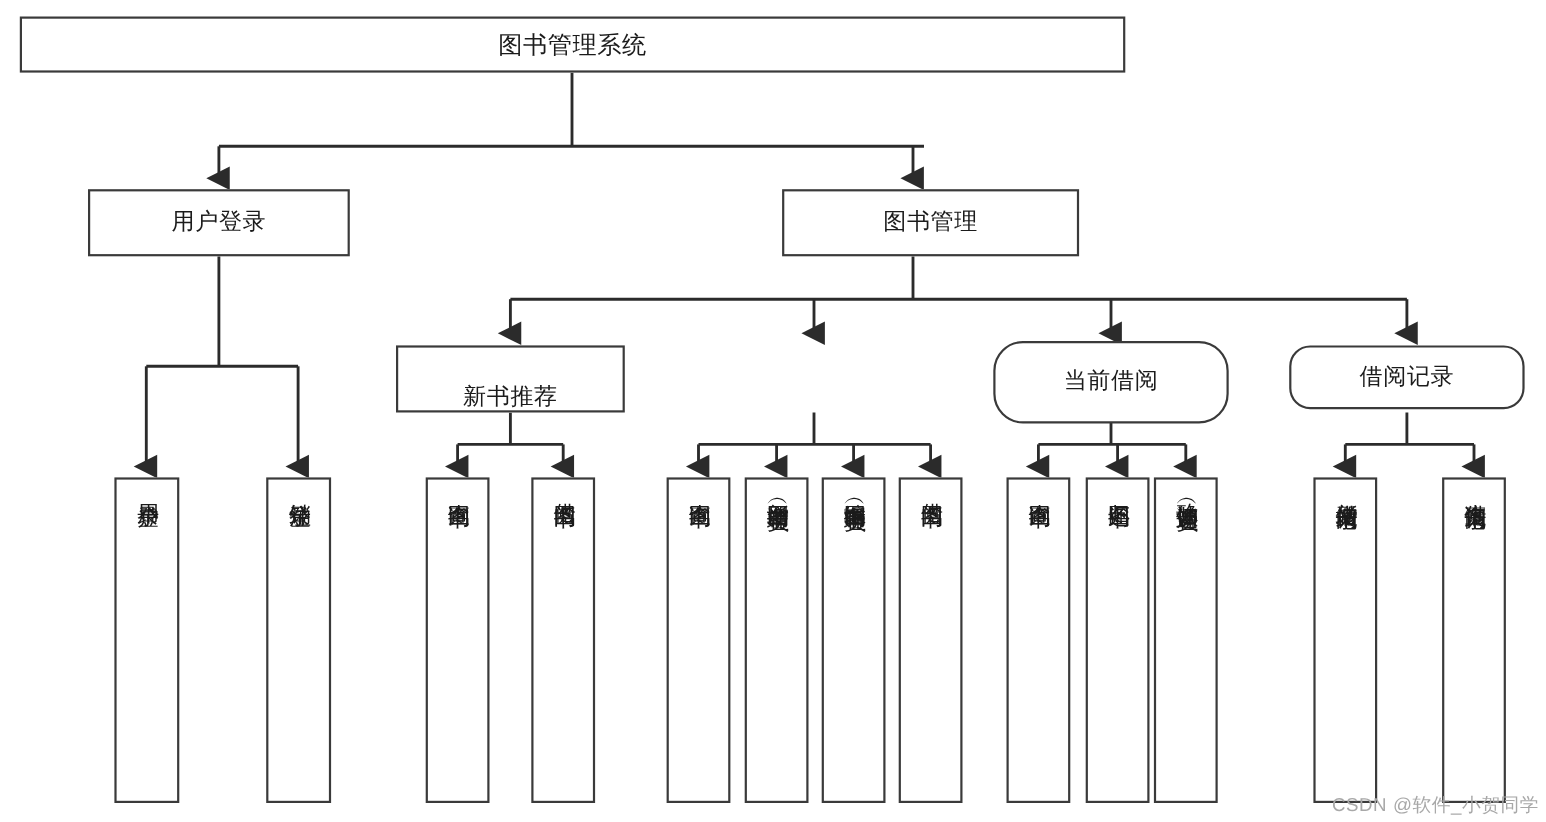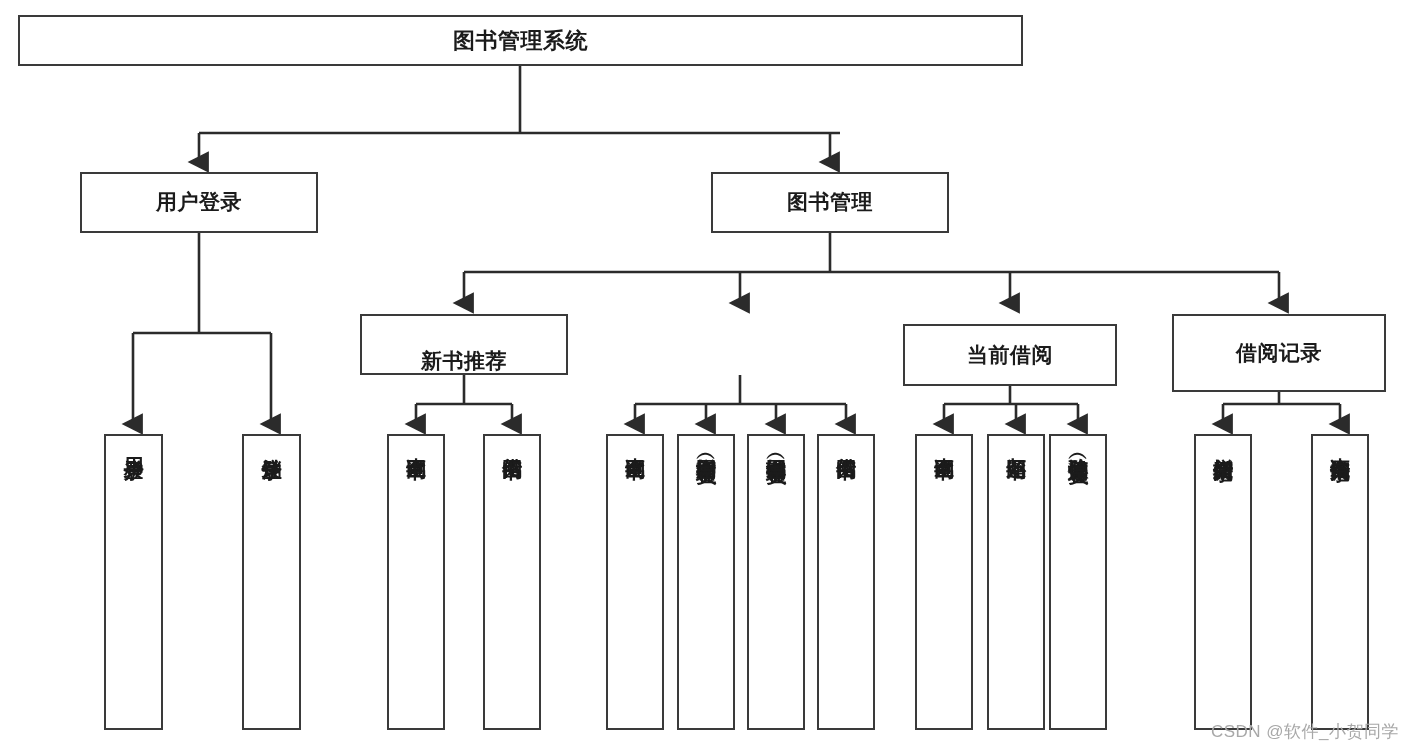--- a/index.html
+++ b/index.html
@@ -27,21 +27,20 @@
   }
   .node {
     position: absolute;
     box-sizing: border-box;
     background: #ffffff;
     border: 2px solid #3a3a3a;
     display: flex;
     align-items: center;
     justify-content: center;
     color: #1b1b1b;
-    font-weight: bold;
   }
   .node .label {
     font-size: 21px;
     line-height: 1.15;
     letter-spacing: 0.5px;
     white-space: nowrap;
   }
   .node.vertical .label {
     writing-mode: vertical-rl;
     text-orientation: upright;
@@ -123,31 +122,31 @@
     </g>
   </svg>
 
   <div class="node root" style="left:18px; top:15px; width:1005px; height:51px;">
     <span class="label">图书管理系统</span>
   </div>
 
   <div class="node" style="left:80px; top:172px; width:238px; height:61px;">
     <span class="label">用户登录</span>
   </div>
-  <div class="node" style="left:711px; top:172px; width:238px; height:61px;align-items:center;">
+  <div class="node" style="left:711px; top:172px; width:270px; height:61px;align-items:center;">
     <span class="label">图书管理</span>
   </div>
 
   <div class="node" style="left:360px; top:314px; width:208px; height:61px;align-items:flex-end;">
     <span class="label">新书推荐</span>
   </div>
-  <div class="node" style="left:903px; top:324px; width:214px; height:62px;">
+  <div class="node" style="left:903px; top:310px; width:214px; height:75px;border-radius:27px;">
     <span class="label">当前借阅</span>
   </div>
-  <div class="node" style="left:1172px; top:314px; width:214px; height:78px;">
+  <div class="node" style="left:1172px; top:314px; width:214px; height:58px;border-radius:19px;">
     <span class="label">借阅记录</span>
   </div>
 
   <div class="node vertical" style="left:104px; top:434px; width:59px; height:296px;">
     <span class="label">用户登录</span>
   </div>
   <div class="node vertical" style="left:242px; top:434px; width:59px; height:296px;">
     <span class="label">注销登录</span>
   </div>
 

